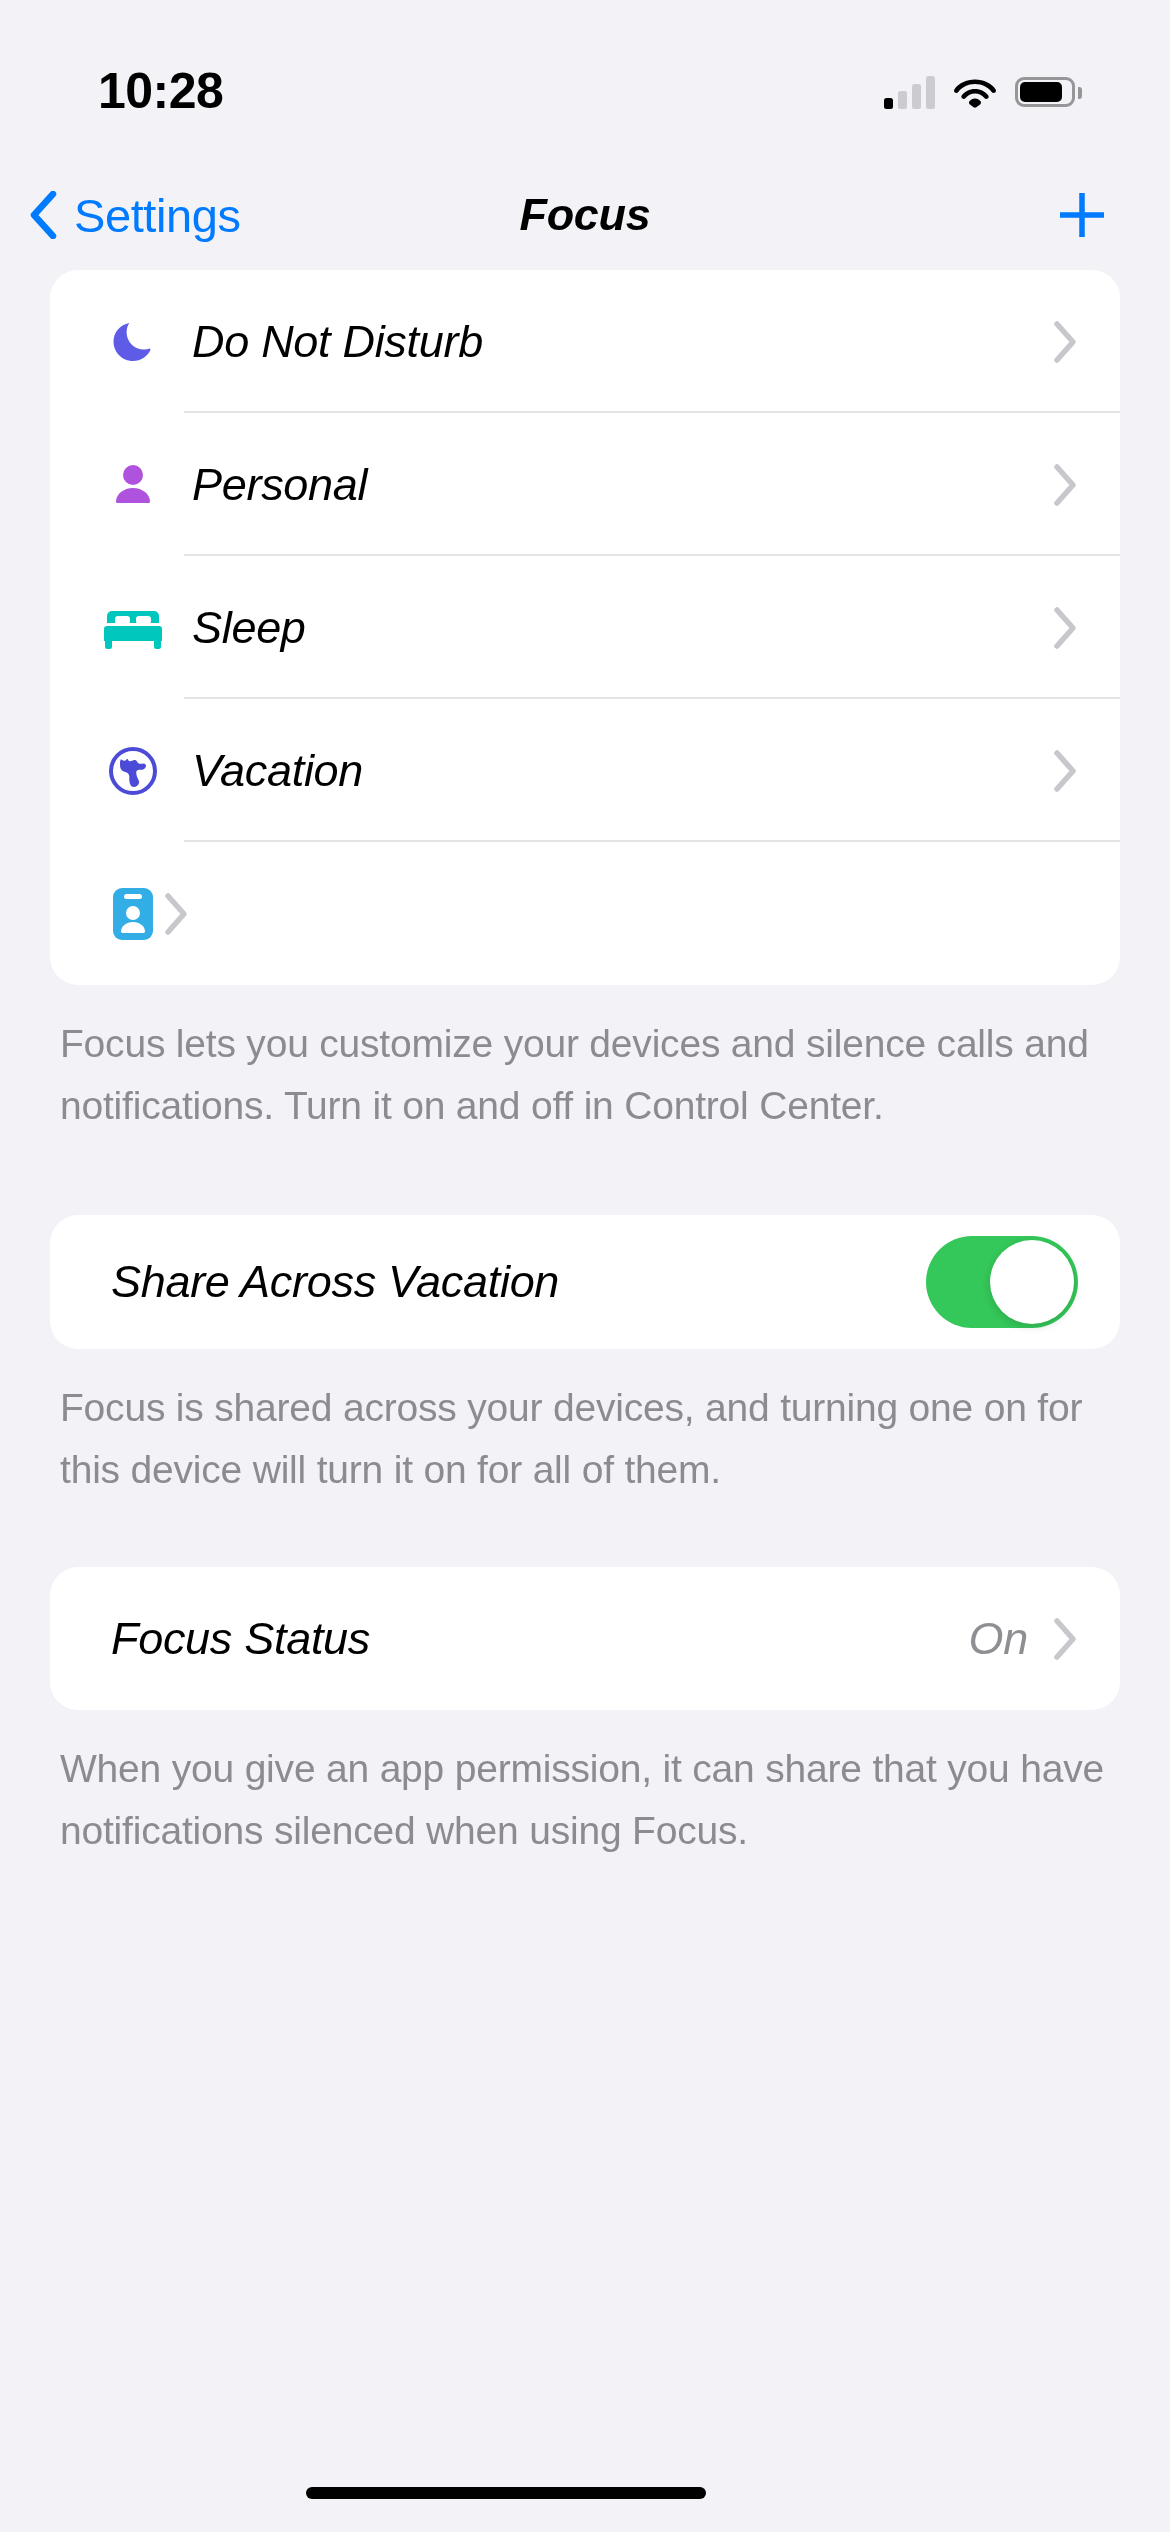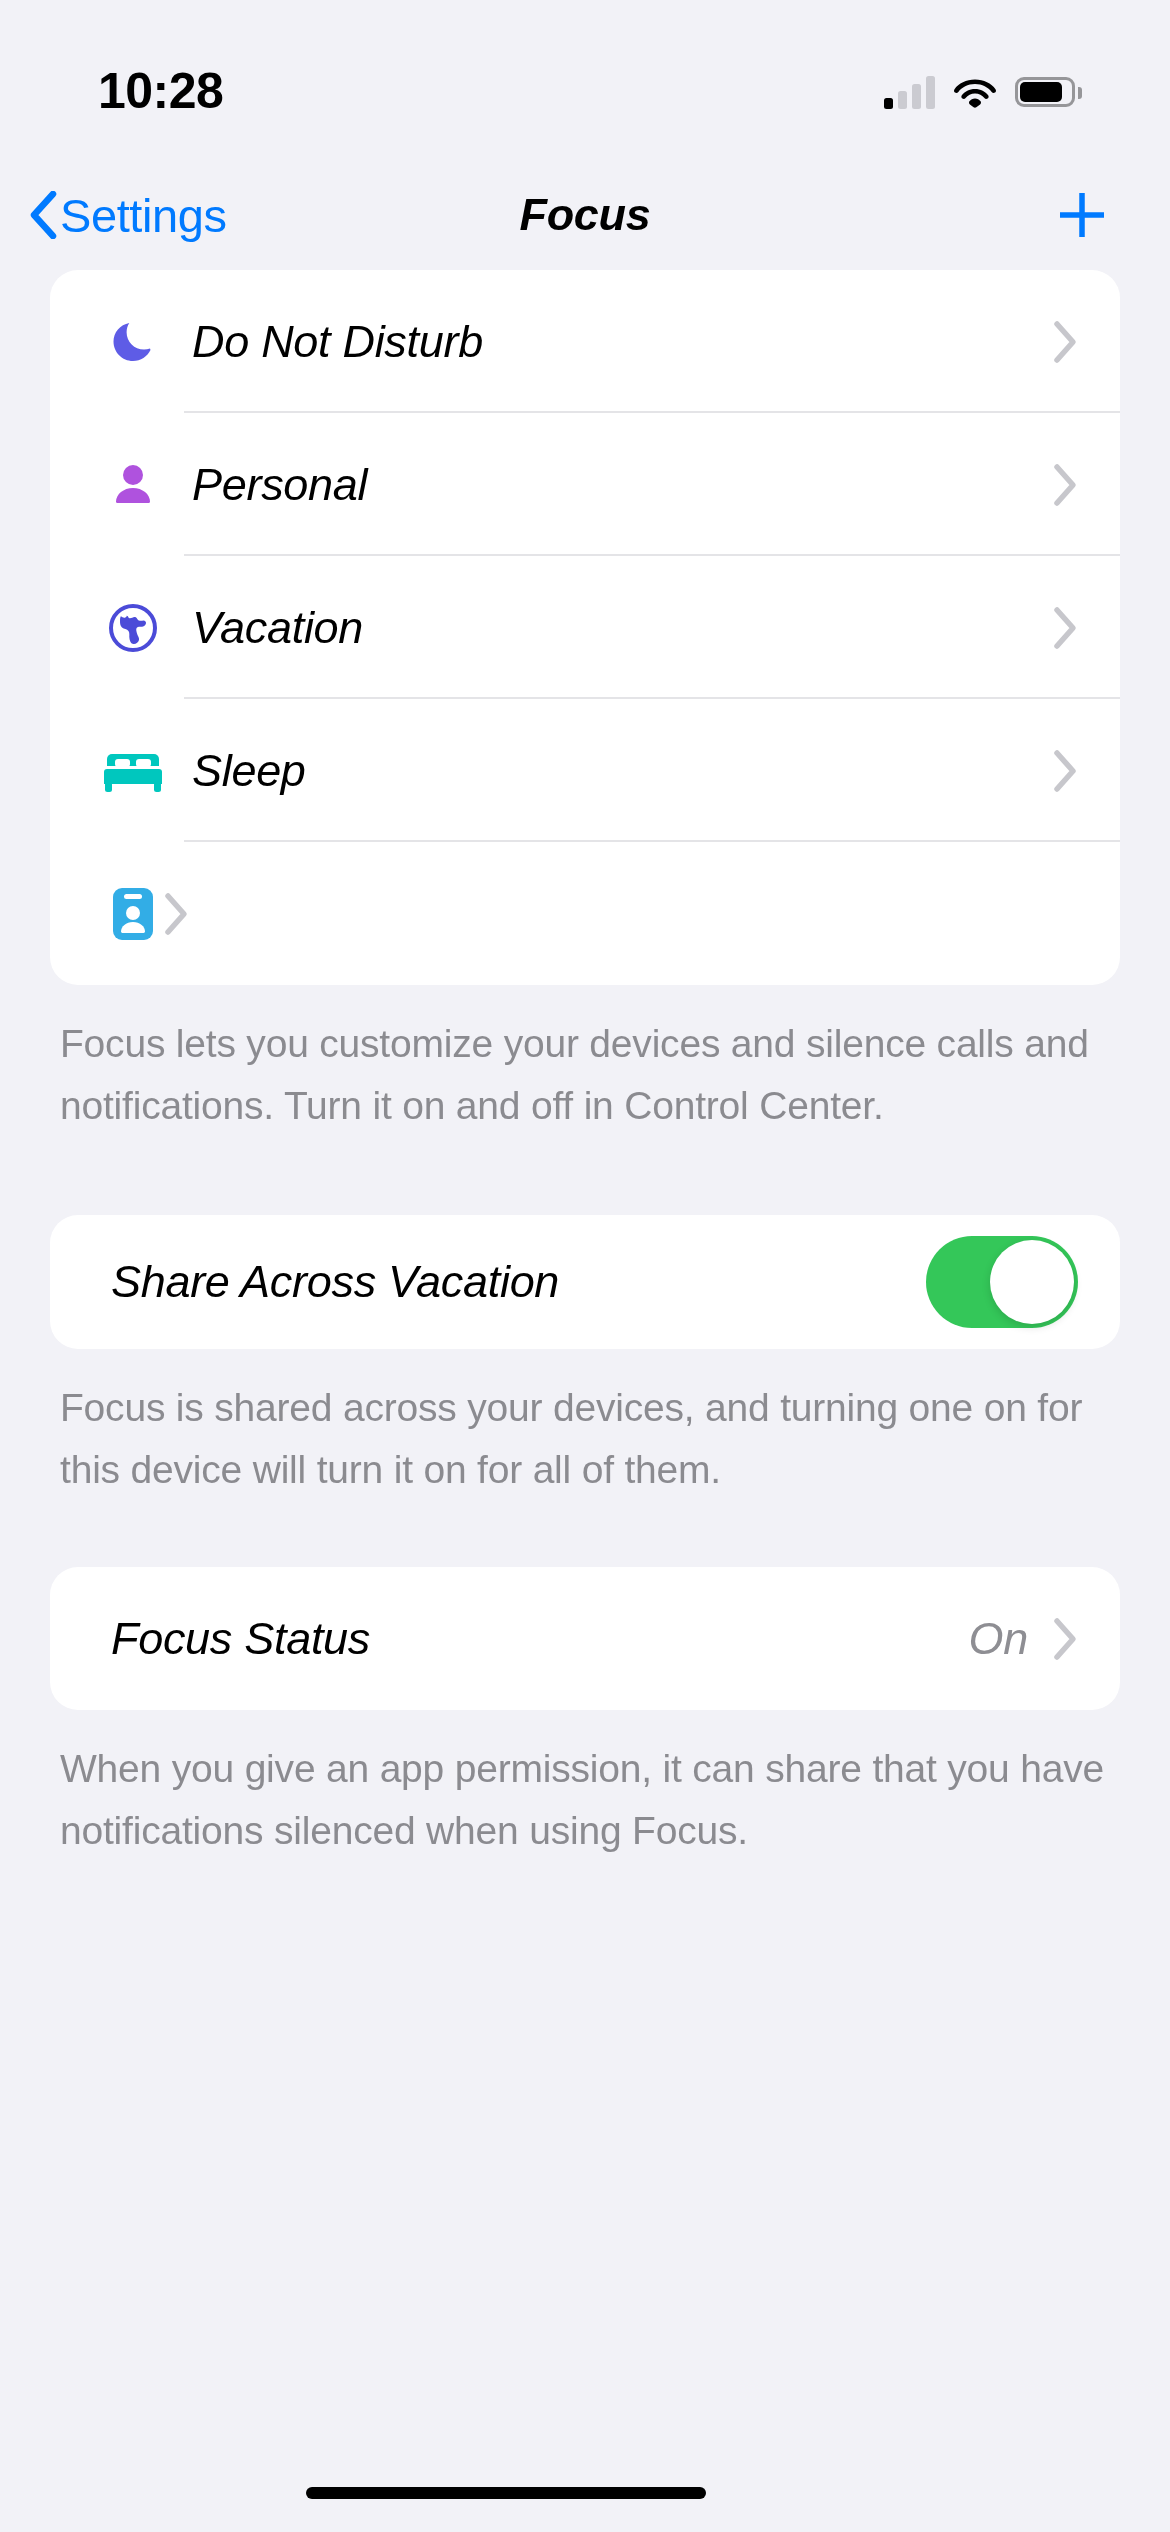--- a/index.html
+++ b/index.html
@@ -44,21 +44,21 @@
     position:absolute; right:-7px; top:10px; width:4px; height:12px;
     background:rgba(0,0,0,0.38); border-radius:0 3px 3px 0;
   }
 
   
   .nav-bar {
     position:absolute; top:160px; left:0; width:1170px; height:110px;
   }
   .nav-back {
     position:absolute; left:28px; top:0; height:110px;
-    display:flex; align-items:center; gap:2px; cursor:pointer;
+    display:flex; align-items:center; gap:16px; cursor:pointer;
   }
   .chev-left { width:30px; height:48px; display:block; }
   .nav-back-label {
     font-size:47px; color:#007AFF; letter-spacing:-0.4px;
   }
   .nav-title {
     position:absolute; left:0; top:0; width:1170px; height:110px;
     display:flex; align-items:center; justify-content:center;
     font-size:45px; font-weight:700; color:#000; letter-spacing:-0.3px;font-style:italic;
   }
@@ -190,54 +190,54 @@
         </div>
         <div class="row-label">Personal</div>
         <svg class="chev-right" viewBox="0 0 26 44">
           <path d="M5 4 L21 22 L5 40" stroke="#C7C7CC" stroke-width="5.5" fill="none" stroke-linecap="round" stroke-linejoin="round"></path>
         </svg>
         <div class="sep"></div>
       </div>
 
       <div class="row">
         <div class="row-icon">
-          <svg width="54" height="54" viewBox="0 0 54 54">
-            <circle cx="27" cy="27" r="22" fill="none" stroke="#4B4BD8" stroke-width="4"></circle>
-            <path d="M14 16c2-1.5 5-2 7.5-1 1 .4.5 2 2 2.2 2 .3 3.5-1.5 5.5-1.2 2.5.4 2 3 4 3.6 2.5.8 5-1 6.5.8 1.5 1.8-.5 4.5-2.5 5.2-2 .7-4.5-.5-6 1-1.5 1.5-.5 4 0 6 .6 2.4 2.5 4 2 6.5-.5 2.4-3 4.2-5.5 4-2.5-.2-3.5-3-4-5.3-.6-2.6.5-5.5-1-7.7-1.5-2.2-4.5-2-6.5-3.6-2-1.6-2-4.5-2-7 0-1.3 0-2.5.5-3.5z" fill="#4B4BD8"></path>
-            <path d="M16 13.5c1.5-.8 3.5-.5 4.5.8.8 1-.5 2.2-1.6 2.4-1.4.2-3-.3-3.6-1.4-.4-.8.1-1.5.7-1.8z" fill="#fff"></path>
-            <circle cx="33" cy="15.5" r="2.3" fill="#fff"></circle>
-          </svg>
-        </div>
-        <div class="row-label">Vacation</div>
-        <svg class="chev-right" viewBox="0 0 26 44">
-          <path d="M5 4 L21 22 L5 40" stroke="#C7C7CC" stroke-width="5.5" fill="none" stroke-linecap="round" stroke-linejoin="round"></path>
-        </svg>
-        <div class="sep"></div>
-      </div>
-
-      <div class="row">
-        <div class="row-icon">
           <svg width="58" height="46" viewBox="0 0 58 46">
             <path d="M8 6h42a5 5 0 0 1 5 5v7H3v-7a5 5 0 0 1 5-5z" fill="#00C7BE"></path>
             <rect x="11" y="11" width="15" height="8" rx="3" fill="#fff"></rect>
             <rect x="32" y="11" width="15" height="8" rx="3" fill="#fff"></rect>
             <path d="M3 21h52a3 3 0 0 1 3 3v12H0V24a3 3 0 0 1 3-3z" fill="#00C7BE"></path>
             <rect x="1" y="34" width="7" height="10" rx="2.5" fill="#00C7BE"></rect>
             <rect x="50" y="34" width="7" height="10" rx="2.5" fill="#00C7BE"></rect>
           </svg>
         </div>
         <div class="row-label">Sleep</div>
         <svg class="chev-right" viewBox="0 0 26 44">
           <path d="M5 4 L21 22 L5 40" stroke="#C7C7CC" stroke-width="5.5" fill="none" stroke-linecap="round" stroke-linejoin="round"></path>
         </svg>
         <div class="sep"></div>
       </div>
 
       <div class="row">
         <div class="row-icon">
+          <svg width="54" height="54" viewBox="0 0 54 54">
+            <circle cx="27" cy="27" r="22" fill="none" stroke="#4B4BD8" stroke-width="4"></circle>
+            <path d="M14 16c2-1.5 5-2 7.5-1 1 .4.5 2 2 2.2 2 .3 3.5-1.5 5.5-1.2 2.5.4 2 3 4 3.6 2.5.8 5-1 6.5.8 1.5 1.8-.5 4.5-2.5 5.2-2 .7-4.5-.5-6 1-1.5 1.5-.5 4 0 6 .6 2.4 2.5 4 2 6.5-.5 2.4-3 4.2-5.5 4-2.5-.2-3.5-3-4-5.3-.6-2.6.5-5.5-1-7.7-1.5-2.2-4.5-2-6.5-3.6-2-1.6-2-4.5-2-7 0-1.3 0-2.5.5-3.5z" fill="#4B4BD8"></path>
+            <path d="M16 13.5c1.5-.8 3.5-.5 4.5.8.8 1-.5 2.2-1.6 2.4-1.4.2-3-.3-3.6-1.4-.4-.8.1-1.5.7-1.8z" fill="#fff"></path>
+            <circle cx="33" cy="15.5" r="2.3" fill="#fff"></circle>
+          </svg>
+        </div>
+        <div class="row-label">Vacation</div>
+        <svg class="chev-right" viewBox="0 0 26 44">
+          <path d="M5 4 L21 22 L5 40" stroke="#C7C7CC" stroke-width="5.5" fill="none" stroke-linecap="round" stroke-linejoin="round"></path>
+        </svg>
+        <div class="sep"></div>
+      </div>
+
+      <div class="row">
+        <div class="row-icon">
           <svg width="44" height="56" viewBox="0 0 44 56">
             <rect x="2" y="2" width="40" height="52" rx="9" fill="#32ADE6"></rect>
             <rect x="13" y="8" width="18" height="5" rx="2.5" fill="#fff"></rect>
             <circle cx="22" cy="27" r="7" fill="#fff"></circle>
             <path d="M22 36c-7 0-12 4.6-12 9.6 0 .8.6 1.4 1.4 1.4h21.2c.8 0 1.4-.6 1.4-1.4C34 40.6 29 36 22 36z" fill="#fff"></path>
           </svg>
         </div>
         <svg class="chev-right" viewBox="0 0 26 44">
           <path d="M5 4 L21 22 L5 40" stroke="#C7C7CC" stroke-width="5.5" fill="none" stroke-linecap="round" stroke-linejoin="round"></path>
         </svg>

